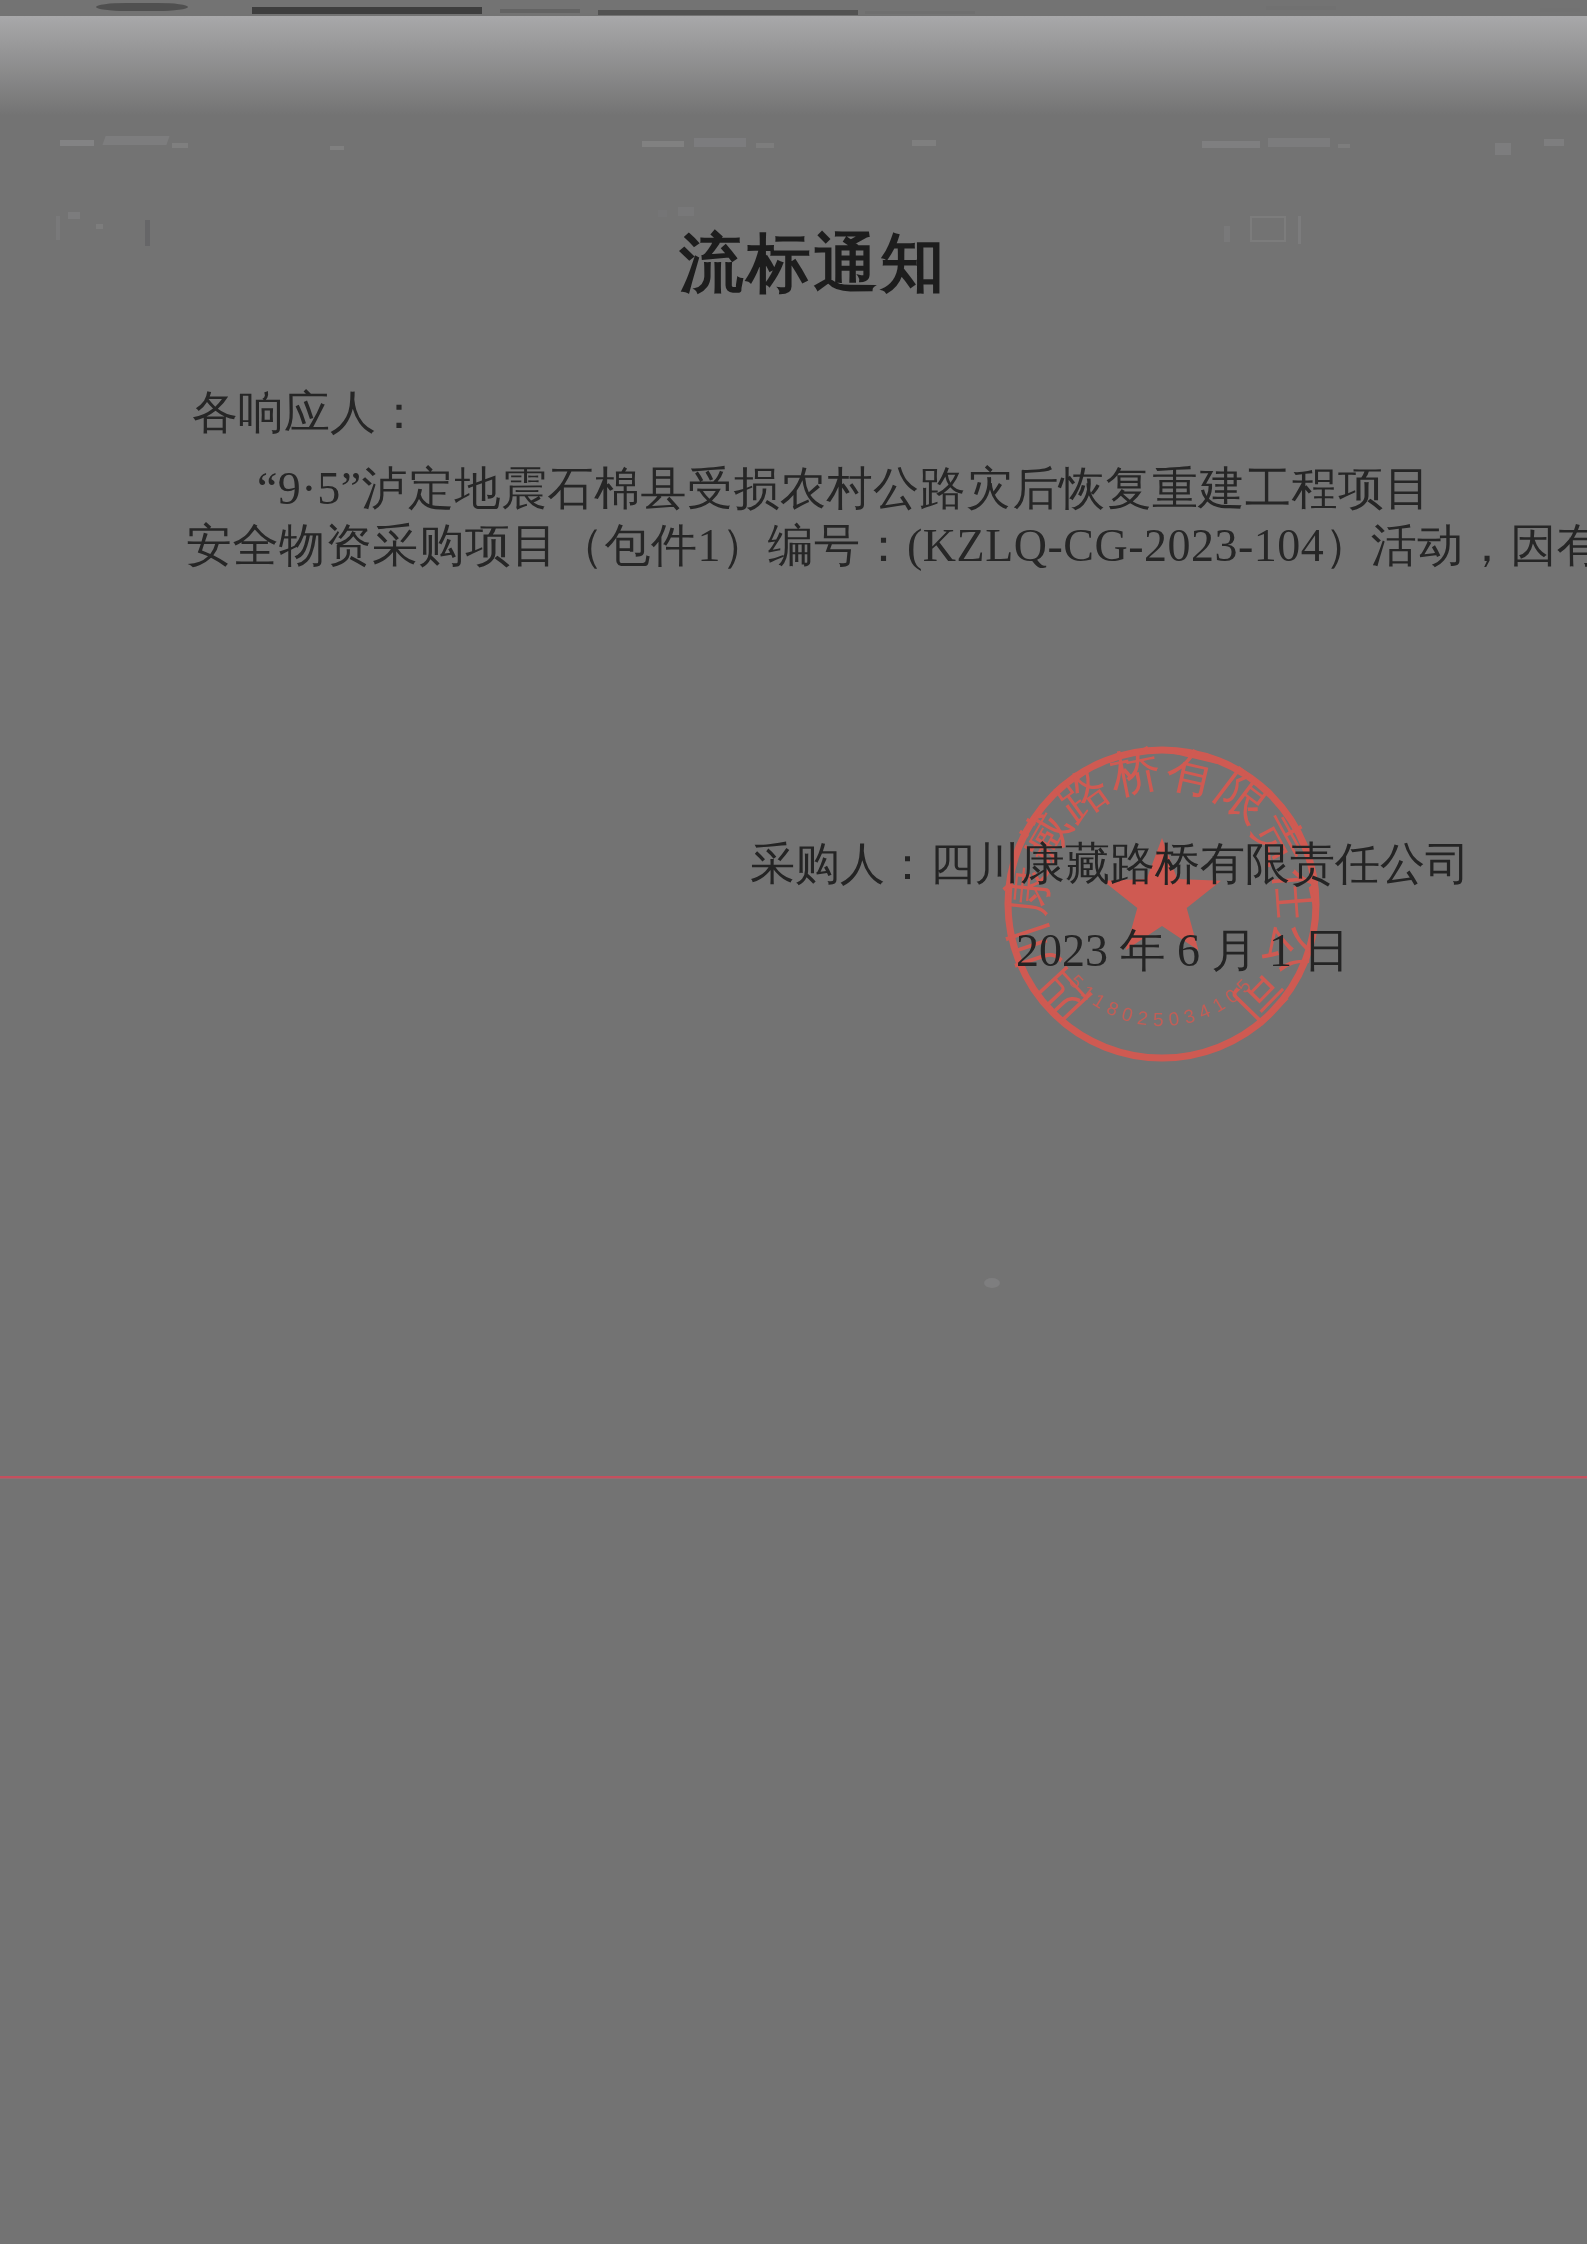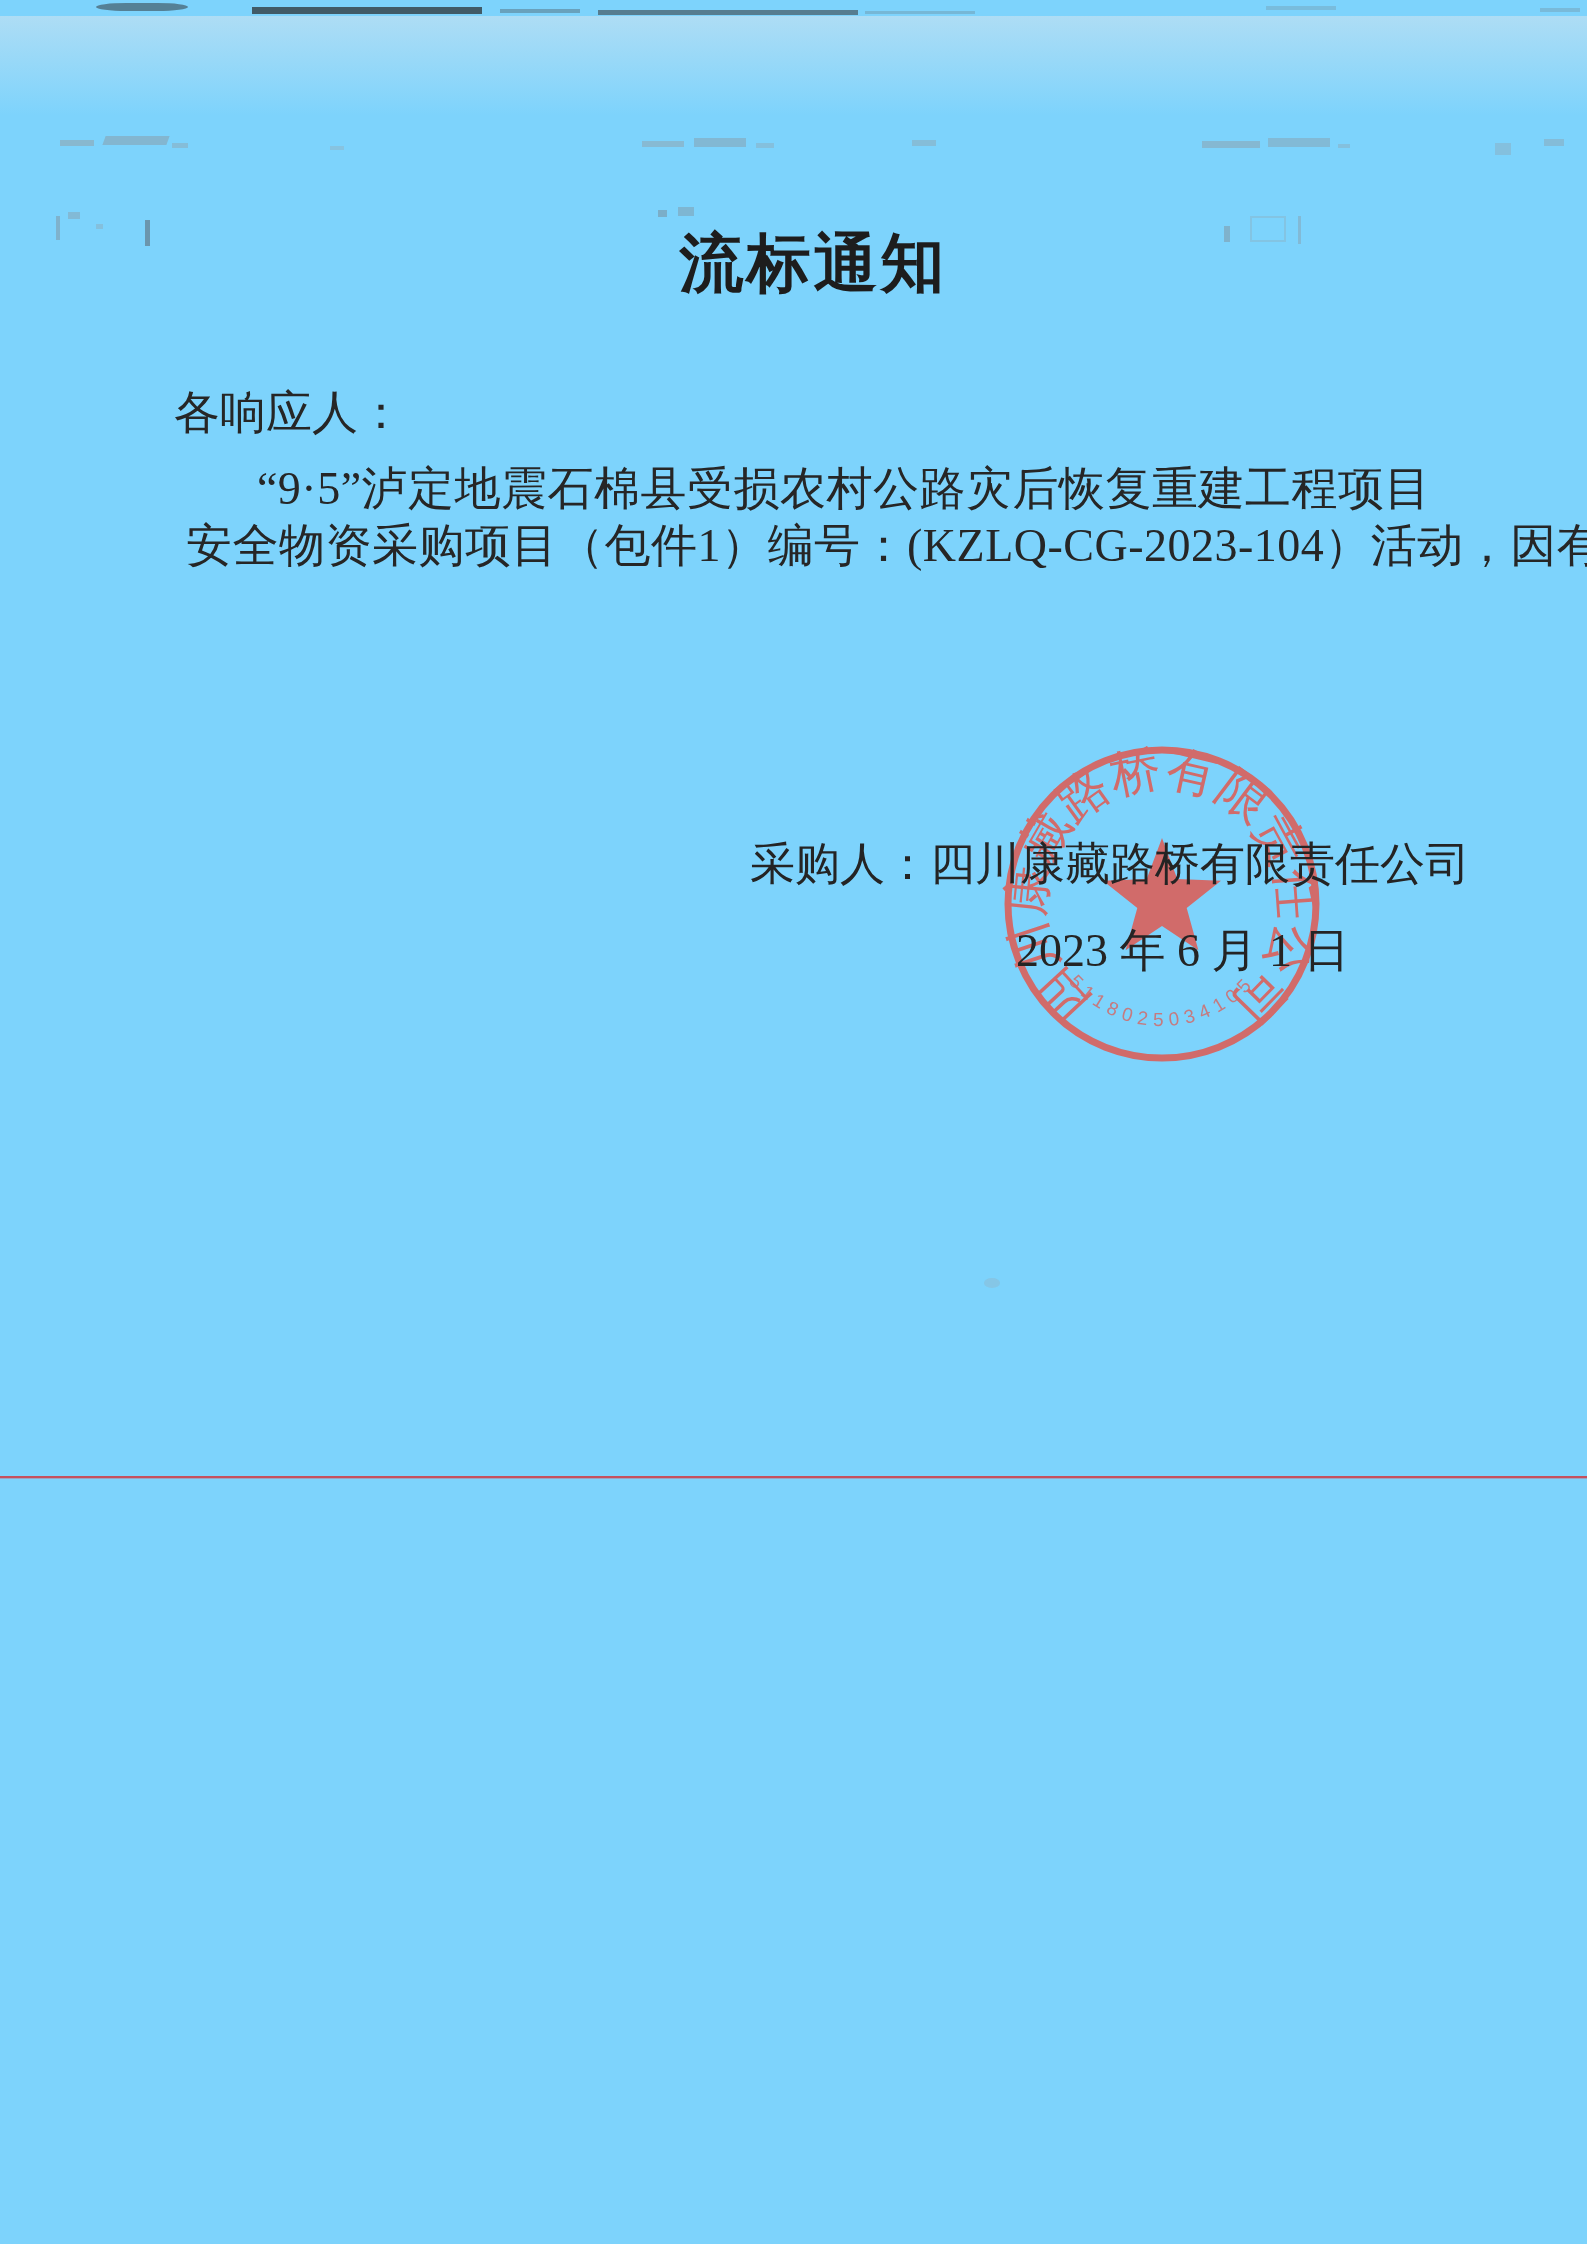--- a/index.html
+++ b/index.html
@@ -1,38 +1,38 @@
 <!DOCTYPE html>
 <html><head>
 <meta charset="utf-8">
 <style>
   html,body{margin:0;padding:0;background:#e9e9e9;}
   .page{
     position:relative;
     width:1587px;height:2244px;
     margin:0 auto;
-    background:#7dd3fc;
+    background:#737373;
     font-family:"Liberation Serif", serif;
     color:#232323;
     overflow:hidden;
   }
   .top-tint{
     position:absolute;left:0;top:16px;width:100%;height:100px;
     background:linear-gradient(180deg, rgba(233,233,236,0.45), rgba(250,250,251,0));
     pointer-events:none;
   }
   .doc-title{
     position:absolute;left:0;top:220px;width:100%;
     text-align:center;
     font-size:64px;font-weight:bold;letter-spacing:3px;
     color:#1d1d1d;
     transform:translateX(20px);
   }
   .salutation{
-    position:absolute;left:174px;top:384px;
+    position:absolute;left:192px;top:384px;
     font-size:46px;line-height:57px;color:#262626;
   }
   .body-block{
     position:absolute;left:186px;top:460px;width:1252px;
     font-size:46px;line-height:57px;color:#262626;
     letter-spacing:0.5px;
   }
   .body-line{white-space:nowrap;}
   .body-line.indent{text-indent:64px;text-align:center;}
   .purchaser-line{

